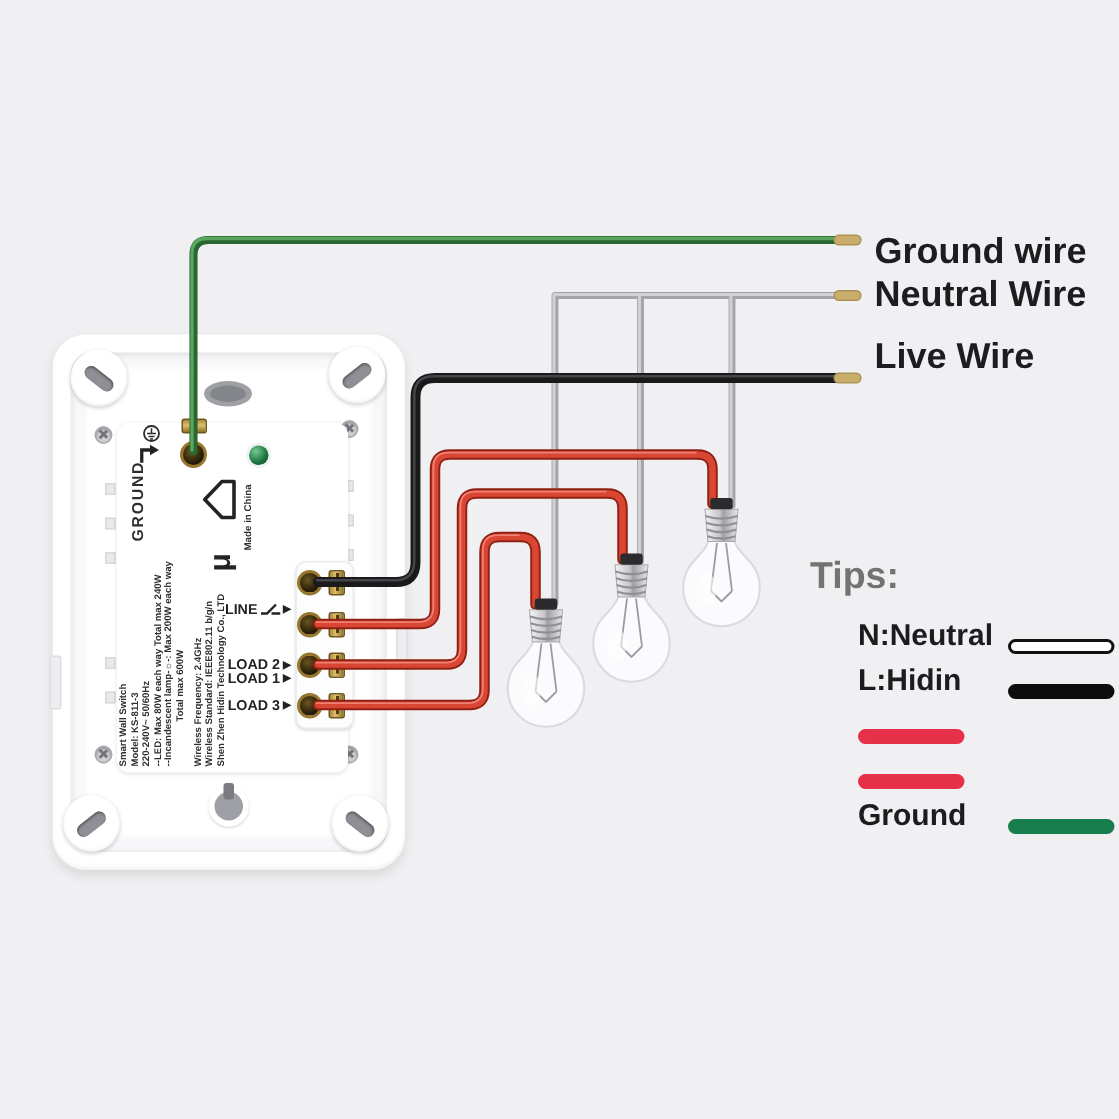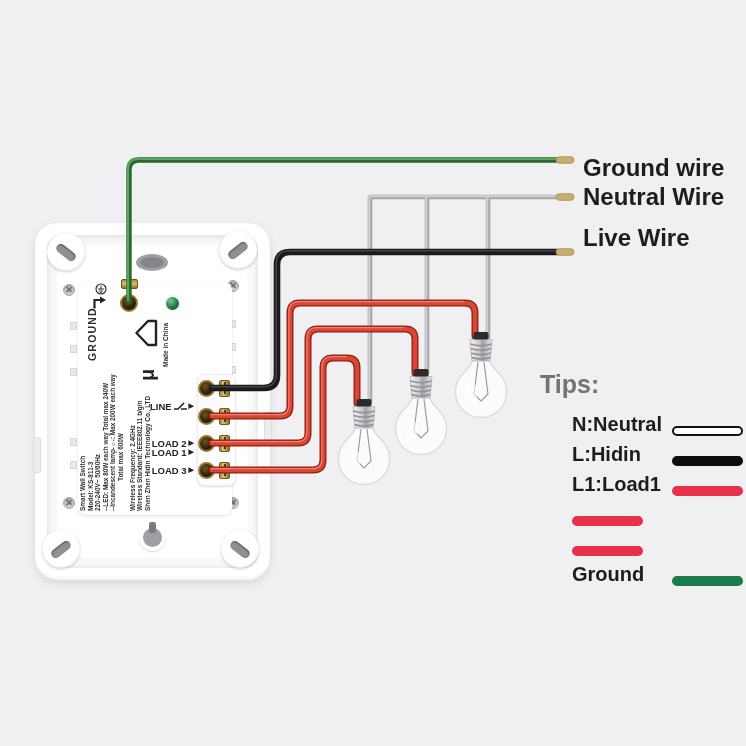--- a/index.html
+++ b/index.html
@@ -241,24 +241,20 @@
     <div class="tips-title" style="color:#737373">Tips:</div>
     <div class="legend-row">
       <span class="legend-label">N:Neutral</span>
       <span class="legend-pill" style="background:#ffffff;border:2.5px solid #111111"></span>
     </div>
     <div class="legend-row">
       <span class="legend-label">L:Hidin</span>
       <span class="legend-pill" style="background:#0d0d0d;border:2.5px solid #0d0d0d"></span>
     </div>
     <div class="legend-row">
-      <span class="legend-label">L1:Load1</span>
-      <span class="legend-pill" style="background:#e73049;border:2.5px solid #e73049"></span>
-    </div>
-    <div class="legend-row">
       <span class="legend-pill" style="background:#e73049;border:2.5px solid #e73049"></span>
     </div>
     <div class="legend-row">
       <span class="legend-pill" style="background:#e73049;border:2.5px solid #e73049"></span>
     </div>
     <div class="legend-row">
       <span class="legend-label">Ground</span>
       <span class="legend-pill" style="background:#177d4d;border:2.5px solid #177d4d"></span>
     </div>
   </div>

